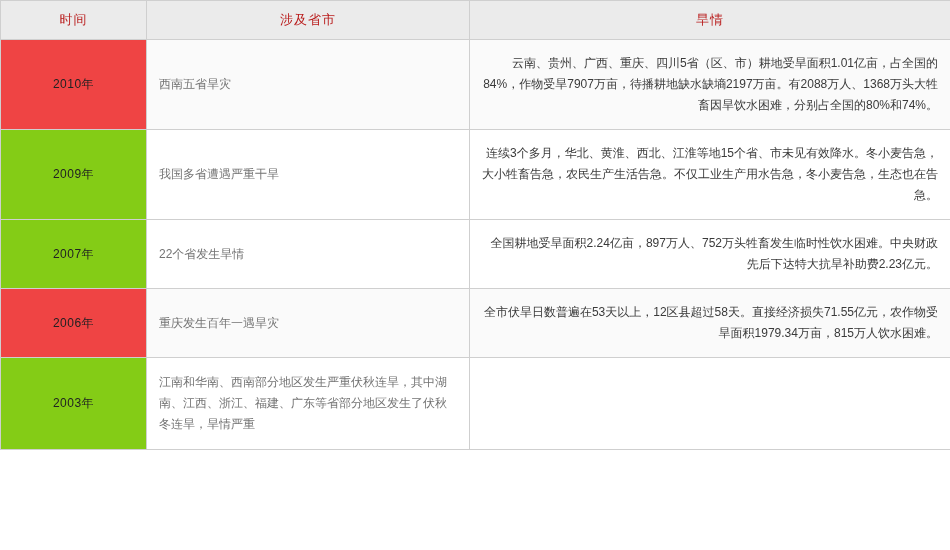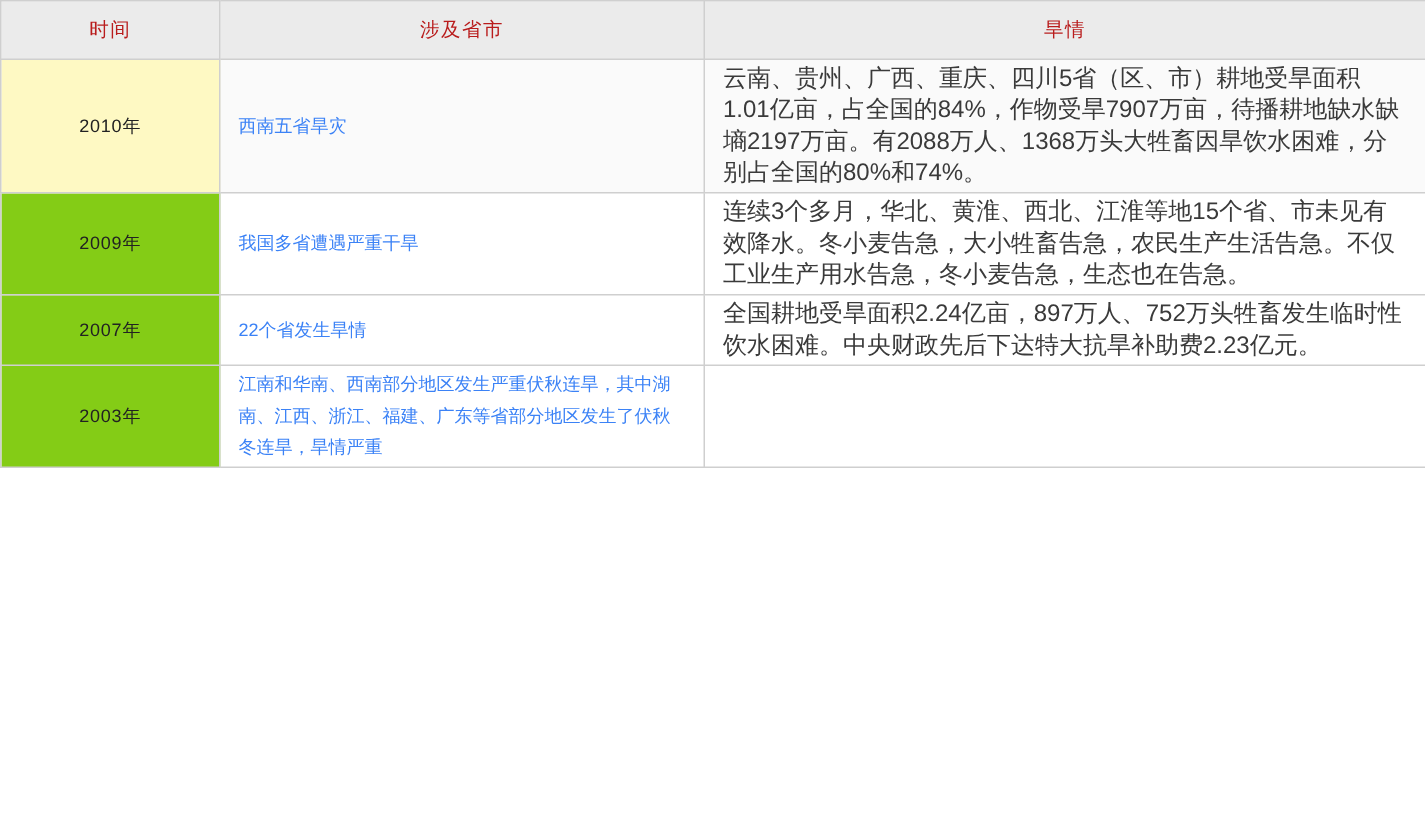--- a/index.html
+++ b/index.html
@@ -43,37 +43,38 @@
     text-align: center;
     font-size: 12px;
     font-weight: bold;
     color: #222222;
     background: #84cc16;
     letter-spacing: 0.5px;
   }
   td.area-cell {
     font-size: 12px;
     line-height: 21px;
-    padding: 2px 12px;
-    color: #3b82f6;
+    padding: 14px 12px;
+    color: #737373;
     background: #ffffff;
   }
   td.desc-cell {
-    font-size: 16px;
+    font-size: 12px;
     line-height: 21px;
-    padding: 2px 12px;
+    padding: 13px 12px;
     color: #3a3a3a;
     background: #ffffff;
+    text-align: right;
   }
   tr.row-shaded td.area-cell,
   tr.row-shaded td.desc-cell {
     background: #fafafa;
   }
   tr.row-shaded td.year-cell {
-    background: #fef9c3;
+    background: #ef4444;
   }
   .empty-cell { background: #ffffff; }
 </style>
 </head>
 <body>
 
 <table class="drought-table">
   <colgroup>
     <col class="c-year">
     <col class="c-area">
@@ -95,20 +96,25 @@
     <tr>
       <td class="year-cell">2009年</td>
       <td class="area-cell">我国多省遭遇严重干旱</td>
       <td class="desc-cell">连续3个多月，华北、黄淮、西北、江淮等地15个省、市未见有效降水。冬小麦告急，大小牲畜告急，农民生产生活告急。不仅工业生产用水告急，冬小麦告急，生态也在告急。</td>
     </tr>
     <tr>
       <td class="year-cell">2007年</td>
       <td class="area-cell">22个省发生旱情</td>
       <td class="desc-cell">全国耕地受旱面积2.24亿亩，897万人、752万头牲畜发生临时性饮水困难。中央财政先后下达特大抗旱补助费2.23亿元。</td>
     </tr>
+    <tr class="row-shaded">
+      <td class="year-cell">2006年</td>
+      <td class="area-cell">重庆发生百年一遇旱灾</td>
+      <td class="desc-cell">全市伏旱日数普遍在53天以上，12区县超过58天。直接经济损失71.55亿元，农作物受旱面积1979.34万亩，815万人饮水困难。</td>
+    </tr>
     <tr>
       <td class="year-cell">2003年</td>
       <td class="area-cell">江南和华南、西南部分地区发生严重伏秋连旱，其中湖南、江西、浙江、福建、广东等省部分地区发生了伏秋冬连旱，旱情严重</td>
       <td class="desc-cell empty-cell"></td>
     </tr>
 
   </tbody>
 </table>
 
 </body></html>

